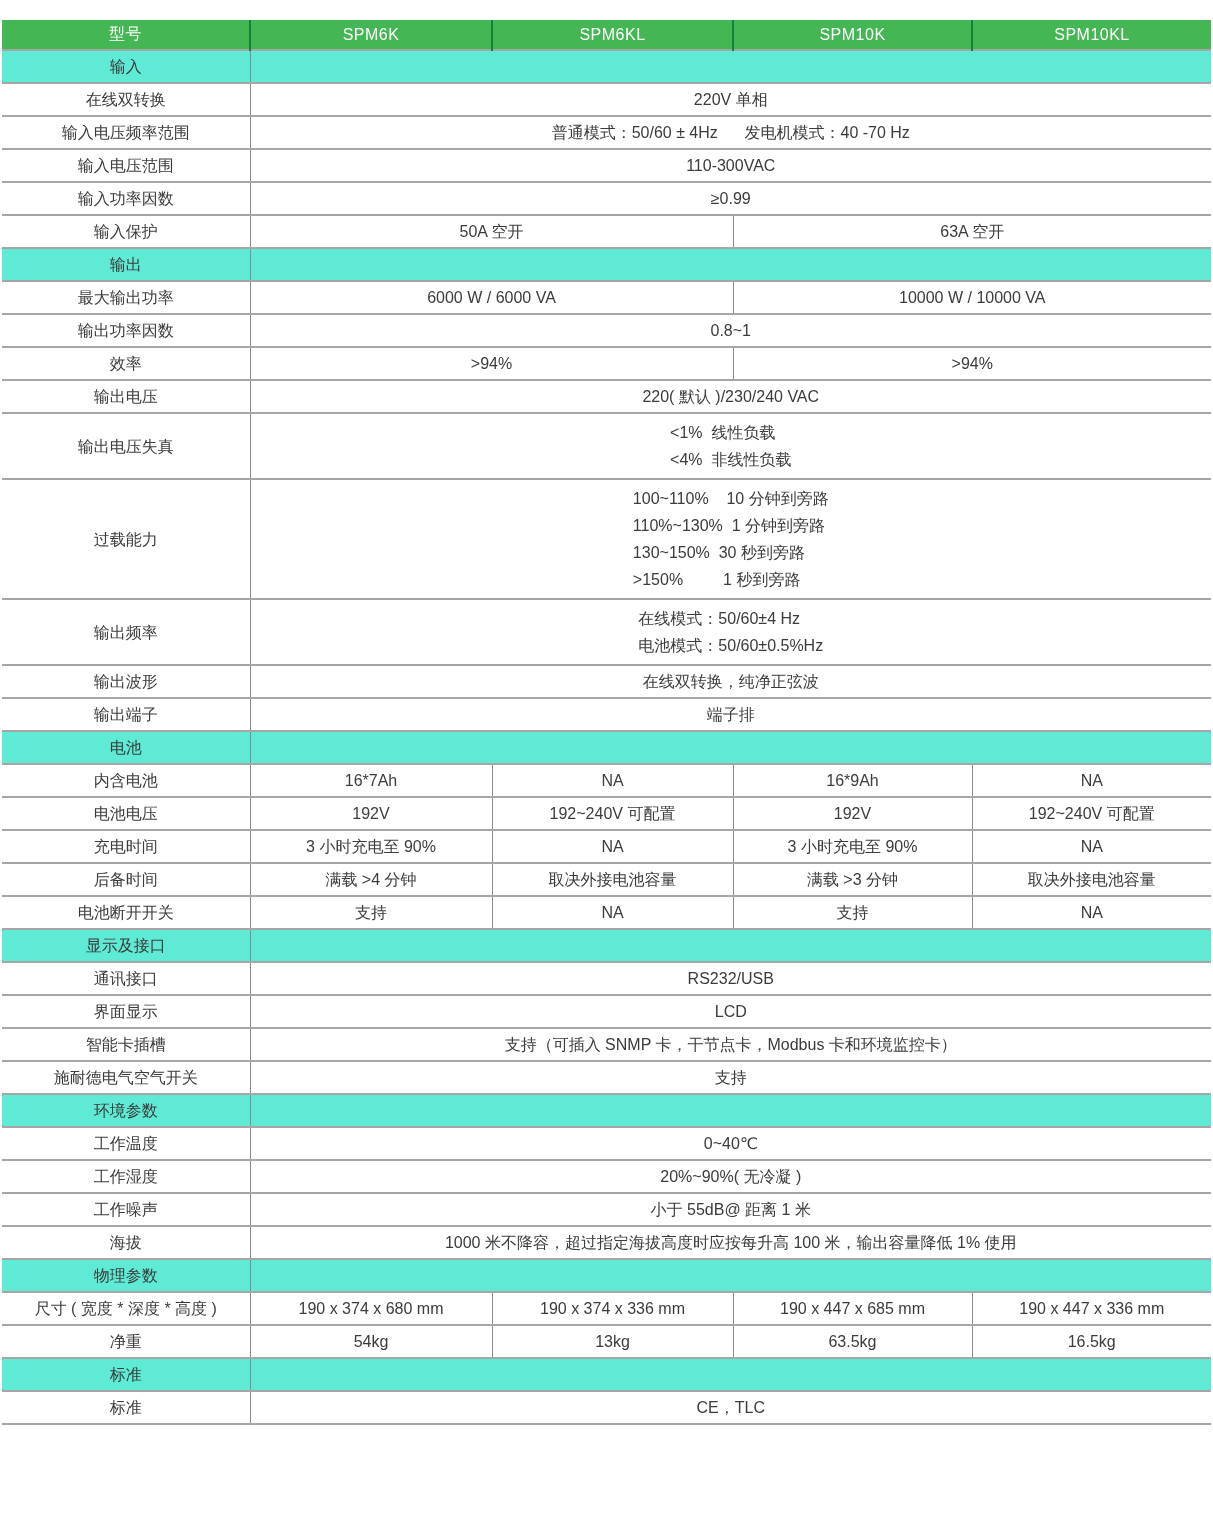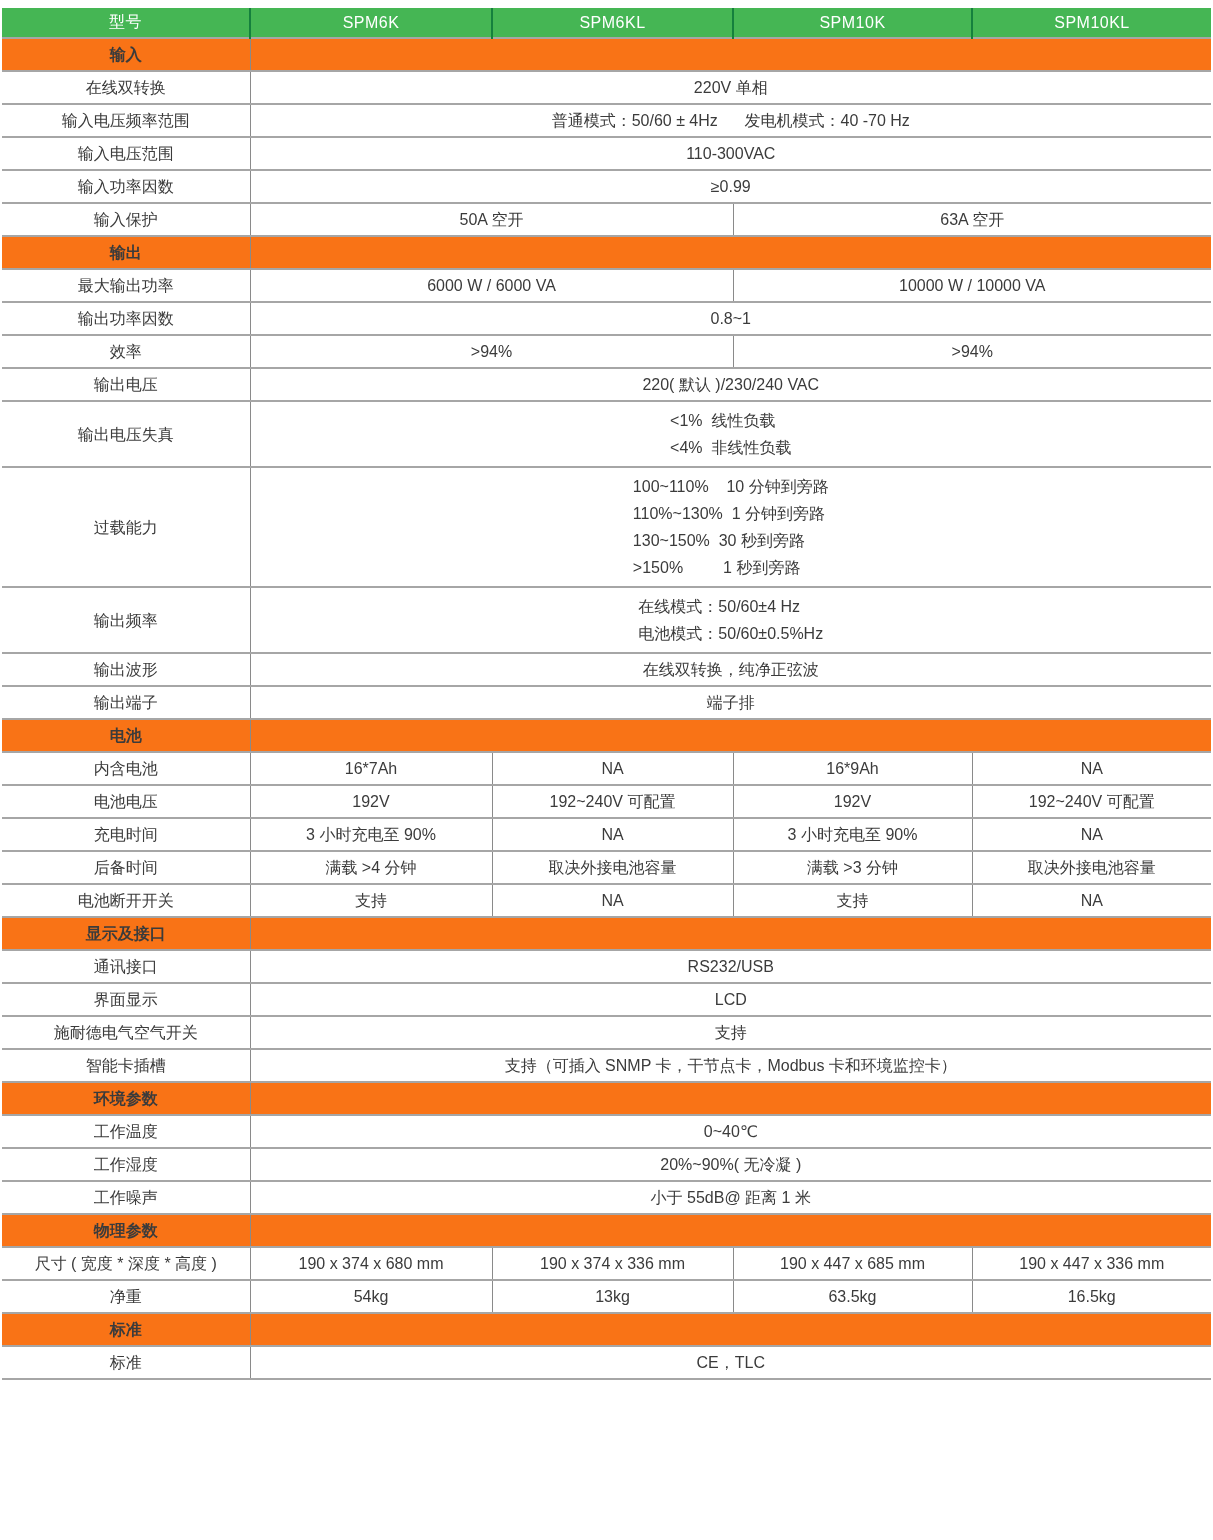--- a/index.html
+++ b/index.html
@@ -6,21 +6,21 @@
     margin: 0;
     padding: 0;
     background: #ffffff;
     font-family: "Liberation Sans", "DejaVu Sans", sans-serif;
     color: #3b3b3b;
   }
   .page {
     width: 986px;
     height: 1540px;
     box-sizing: border-box;
-    padding-top: 8px;
+    padding-top: 20px;
     background: #ffffff;
   }
   table.spec {
     border-collapse: collapse;
     width: 1209px;
     margin-left: 2px;
     table-layout: fixed;
   }
   table.spec th, table.spec td {
     font-size: 16px;
@@ -41,24 +41,23 @@
   tbody td {
     border-top: 2px solid #a6a6a6;
     border-left: 1px solid #8a8a8a;
     padding: 5px 6px;
     line-height: 21px;
     background: #ffffff;
   }
   tbody td:first-child { border-left: none; }
   tbody tr:last-child td { border-bottom: 2px solid #a6a6a6; }
   tr.section td {
-    background: #f97316;
+    background: #5eead4;
     line-height: 19px;
     padding: 6px 6px;
-    font-weight: bold;
   }
   td.val { white-space: pre-wrap; }
   .ml {
     display: inline-block;
     white-space: pre-wrap;
     line-height: 27px;
   }
   .ml.left { text-align: left; }
   .ml.center { text-align: left; }
 </style>
@@ -201,42 +200,46 @@
         </tr>
         <tr>
           <td>通讯接口</td>
           <td colspan="4" class="val">RS232/USB</td>
         </tr>
         <tr>
           <td>界面显示</td>
           <td colspan="4" class="val">LCD</td>
         </tr>
         <tr>
+          <td>智能卡插槽</td>
+          <td colspan="4" class="val">支持（可插入 SNMP 卡，干节点卡，Modbus 卡和环境监控卡）</td>
+        </tr>
+        <tr>
           <td>施耐德电气空气开关</td>
           <td colspan="4" class="val">支持</td>
         </tr>
-        <tr>
-          <td>智能卡插槽</td>
-          <td colspan="4" class="val">支持（可插入 SNMP 卡，干节点卡，Modbus 卡和环境监控卡）</td>
-        </tr>
         <tr class="section">
           <td>环境参数</td>
           <td colspan="4"></td>
         </tr>
         <tr>
           <td>工作温度</td>
           <td colspan="4" class="val">0~40℃</td>
         </tr>
         <tr>
           <td>工作湿度</td>
           <td colspan="4" class="val">20%~90%( 无冷凝 )</td>
         </tr>
         <tr>
           <td>工作噪声</td>
           <td colspan="4" class="val">小于 55dB@ 距离 1 米</td>
+        </tr>
+        <tr>
+          <td>海拔</td>
+          <td colspan="4" class="val">1000 米不降容，超过指定海拔高度时应按每升高 100 米，输出容量降低 1% 使用</td>
         </tr>
         <tr class="section">
           <td>物理参数</td>
           <td colspan="4"></td>
         </tr>
         <tr>
           <td>尺寸 ( 宽度 * 深度 * 高度 )</td>
           <td colspan="1" class="val">190 x 374 x 680 mm</td>
           <td colspan="1" class="val">190 x 374 x 336 mm</td>
           <td colspan="1" class="val">190 x 447 x 685 mm</td>

